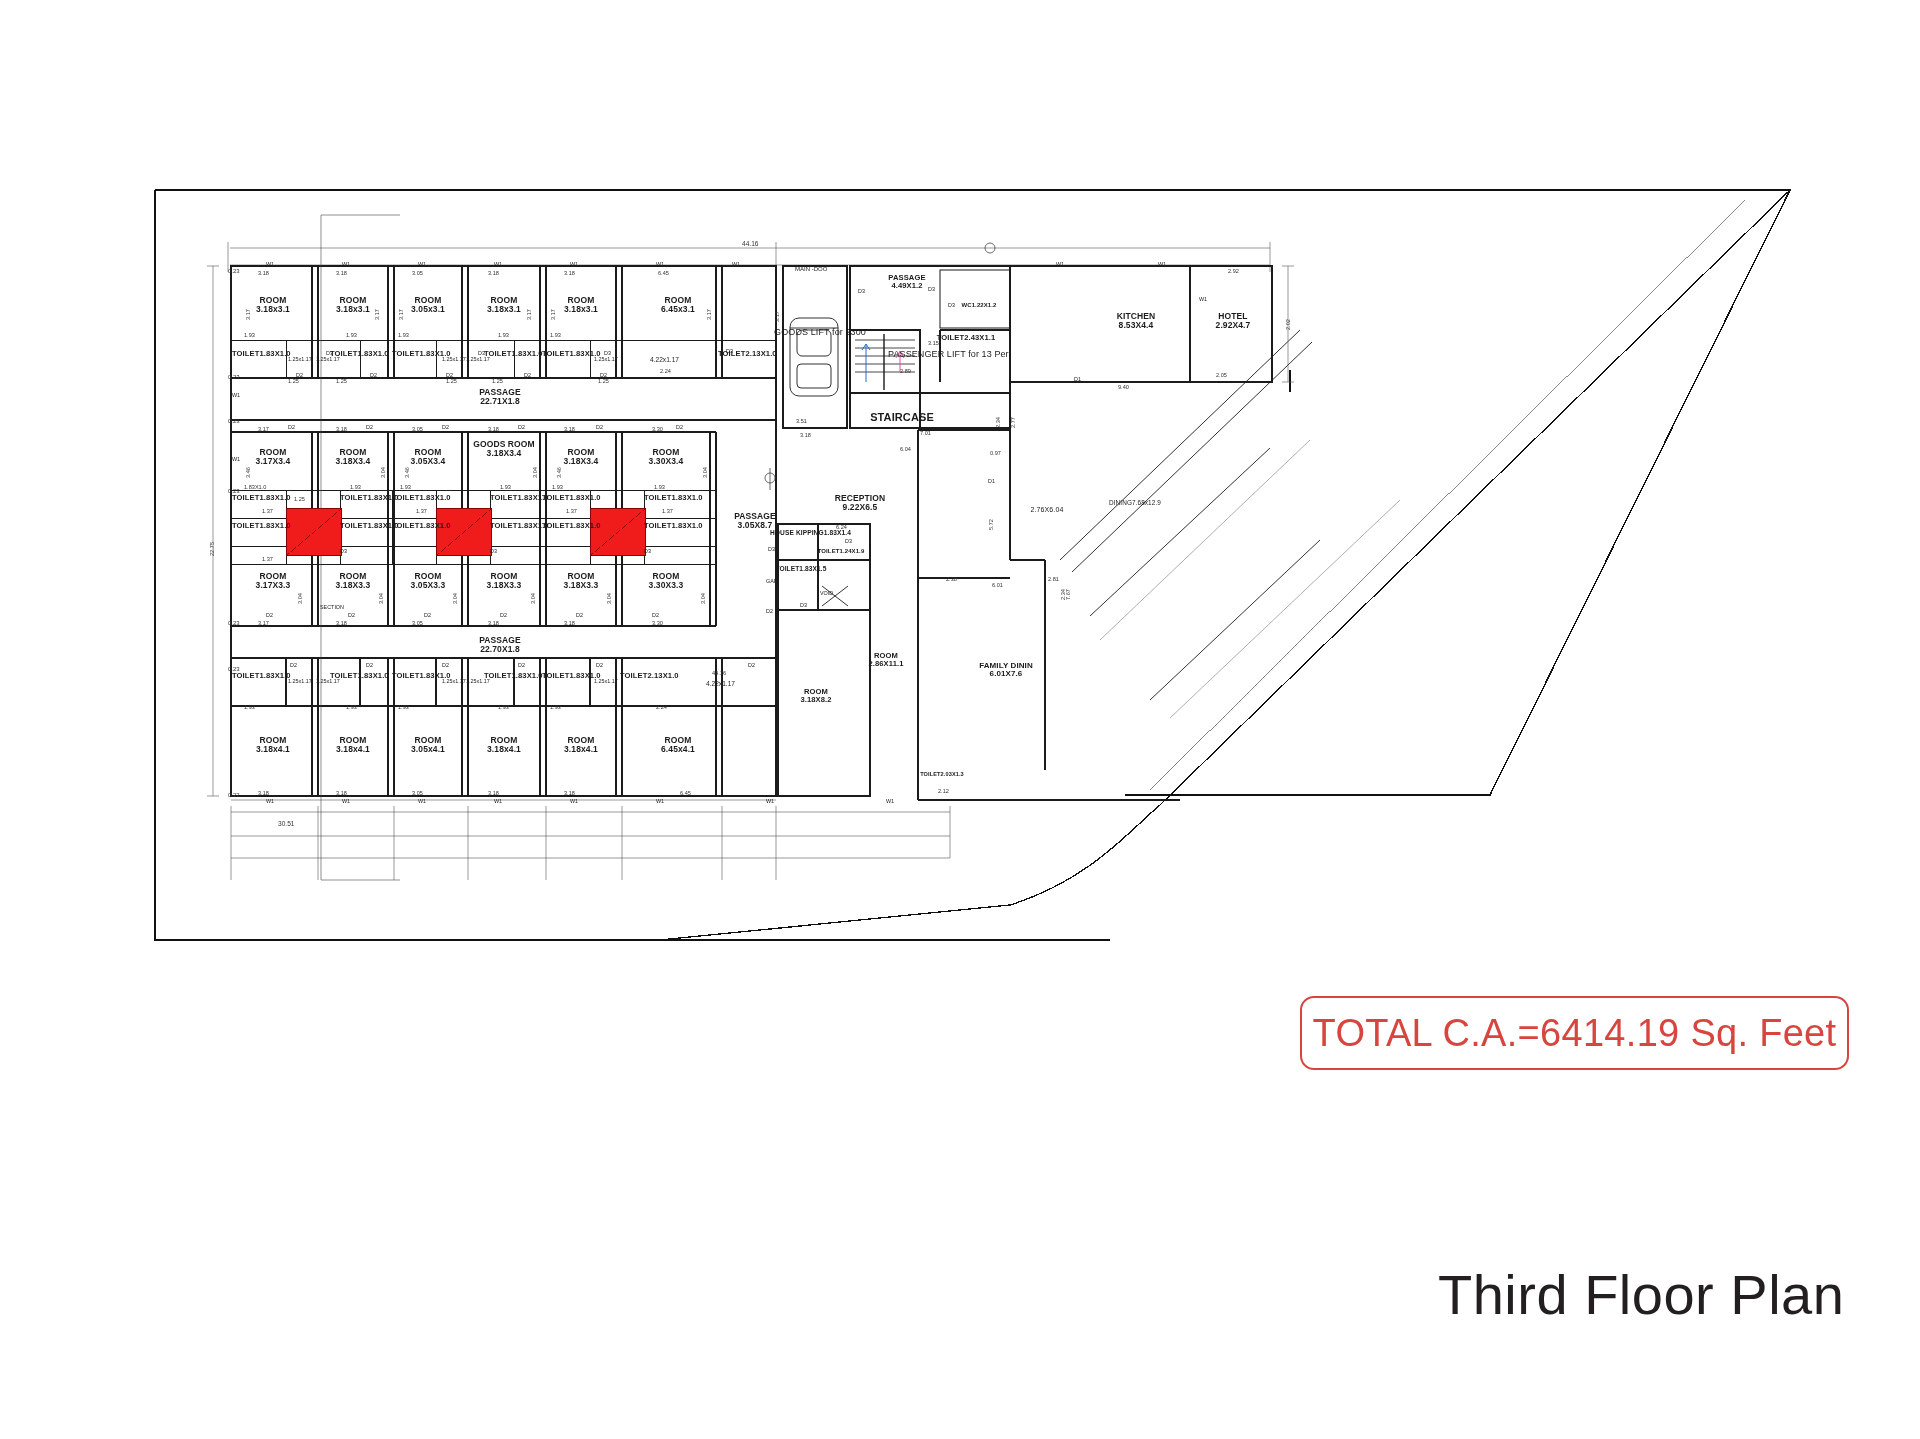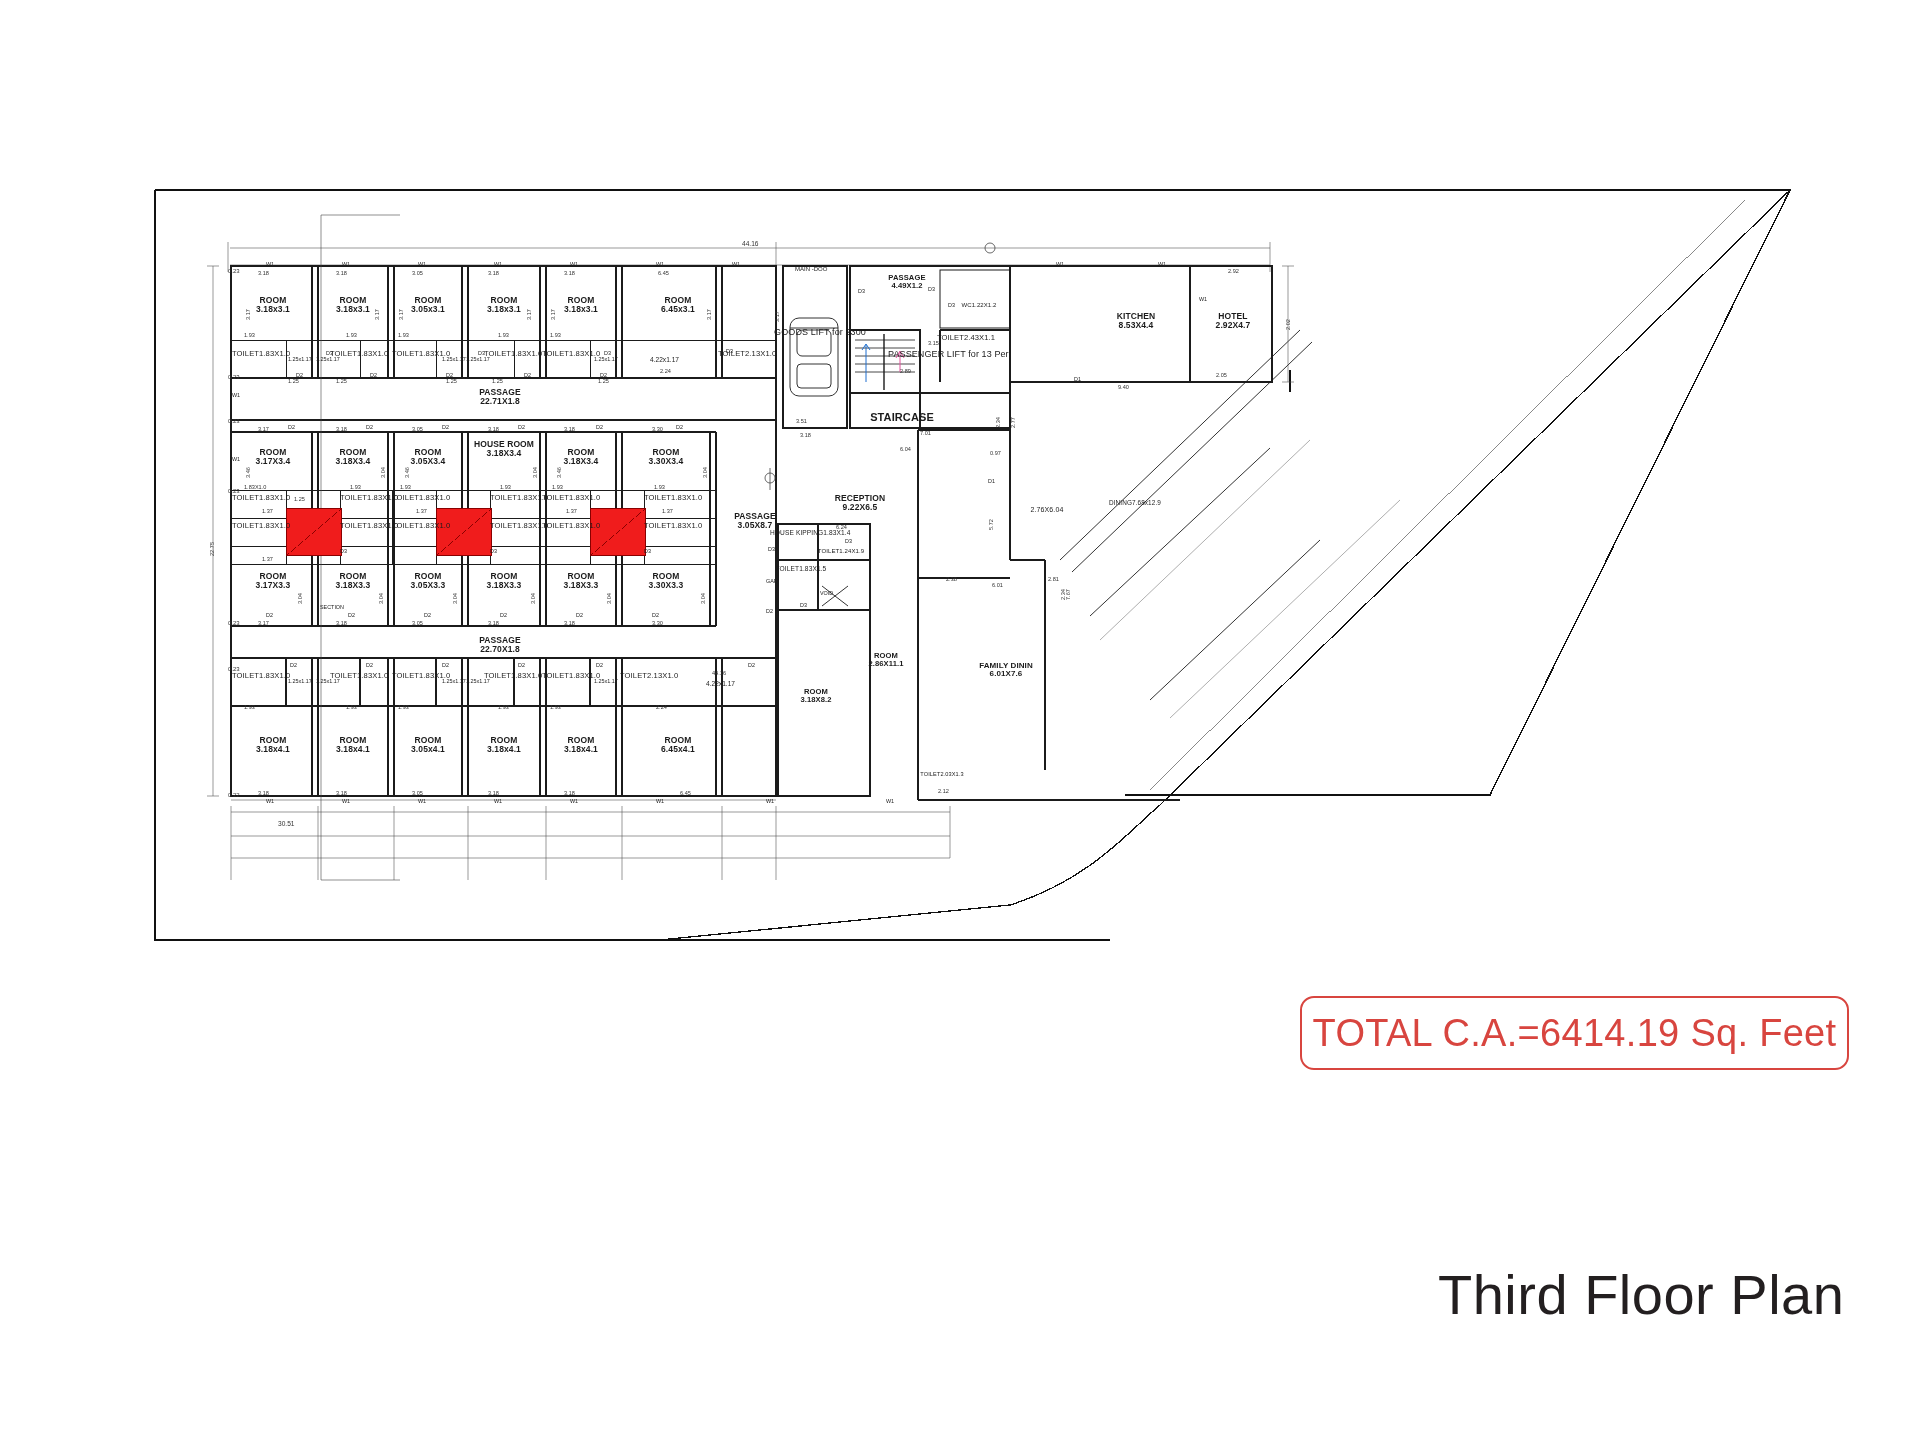--- a/index.html
+++ b/index.html
@@ -9,21 +9,21 @@
   
   #plan{position:absolute;left:0;top:0;width:1920px;height:1439px;}
   svg{position:absolute;left:0;top:0;}
 
   
   .lbl{position:absolute;white-space:nowrap;font-family:"Liberation Sans",sans-serif;
        color:#1b1b1b;line-height:1.05;text-align:center;letter-spacing:.1px;}
   .rm{font-size:8.5px;font-weight:bold;}
   .rm .n{display:block;}
   .rm .d{display:block;}
-  .tl{font-size:7.6px;}
+  .tl{font-size:7.6px;font-weight:bold;}
   .dim{position:absolute;font-size:5.6px;color:#333;white-space:nowrap;}
   .vdim{position:absolute;font-size:5.6px;color:#333;white-space:nowrap;
         transform:rotate(-90deg);transform-origin:left top;}
   .tag{position:absolute;font-size:5.4px;color:#222;white-space:nowrap;}
 
   
   #totalbox{position:absolute;left:1300px;top:996px;width:545px;height:70px;
             border:2px solid #d8453f;border-radius:14px;background:#fff;
             display:flex;align-items:center;justify-content:center;}
   #totalbox span{color:#d8453f;font-size:38px;letter-spacing:.3px;
@@ -332,21 +332,21 @@
     </div>
 <div class="lbl rm" style="left:318px;top:448px;width:70px;">
   <span class="n">ROOM</span>
       <span class="d">3.18X3.4</span>
     </div>
 <div class="lbl rm" style="left:394px;top:448px;width:68px;">
   <span class="n">ROOM</span>
       <span class="d">3.05X3.4</span>
     </div>
 <div class="lbl rm" style="left:468px;top:440px;width:72px;">
-  <span class="n">HOUSE ROOM</span>
+  <span class="n">GOODS ROOM</span>
       <span class="d">3.18X3.4</span>
     </div>
 <div class="lbl rm" style="left:546px;top:448px;width:70px;">
   <span class="n">ROOM</span>
       <span class="d">3.18X3.4</span>
     </div>
 <div class="lbl rm" style="left:622px;top:448px;width:88px;">
   <span class="n">ROOM</span>
       <span class="d">3.30X3.4</span>
     </div>

